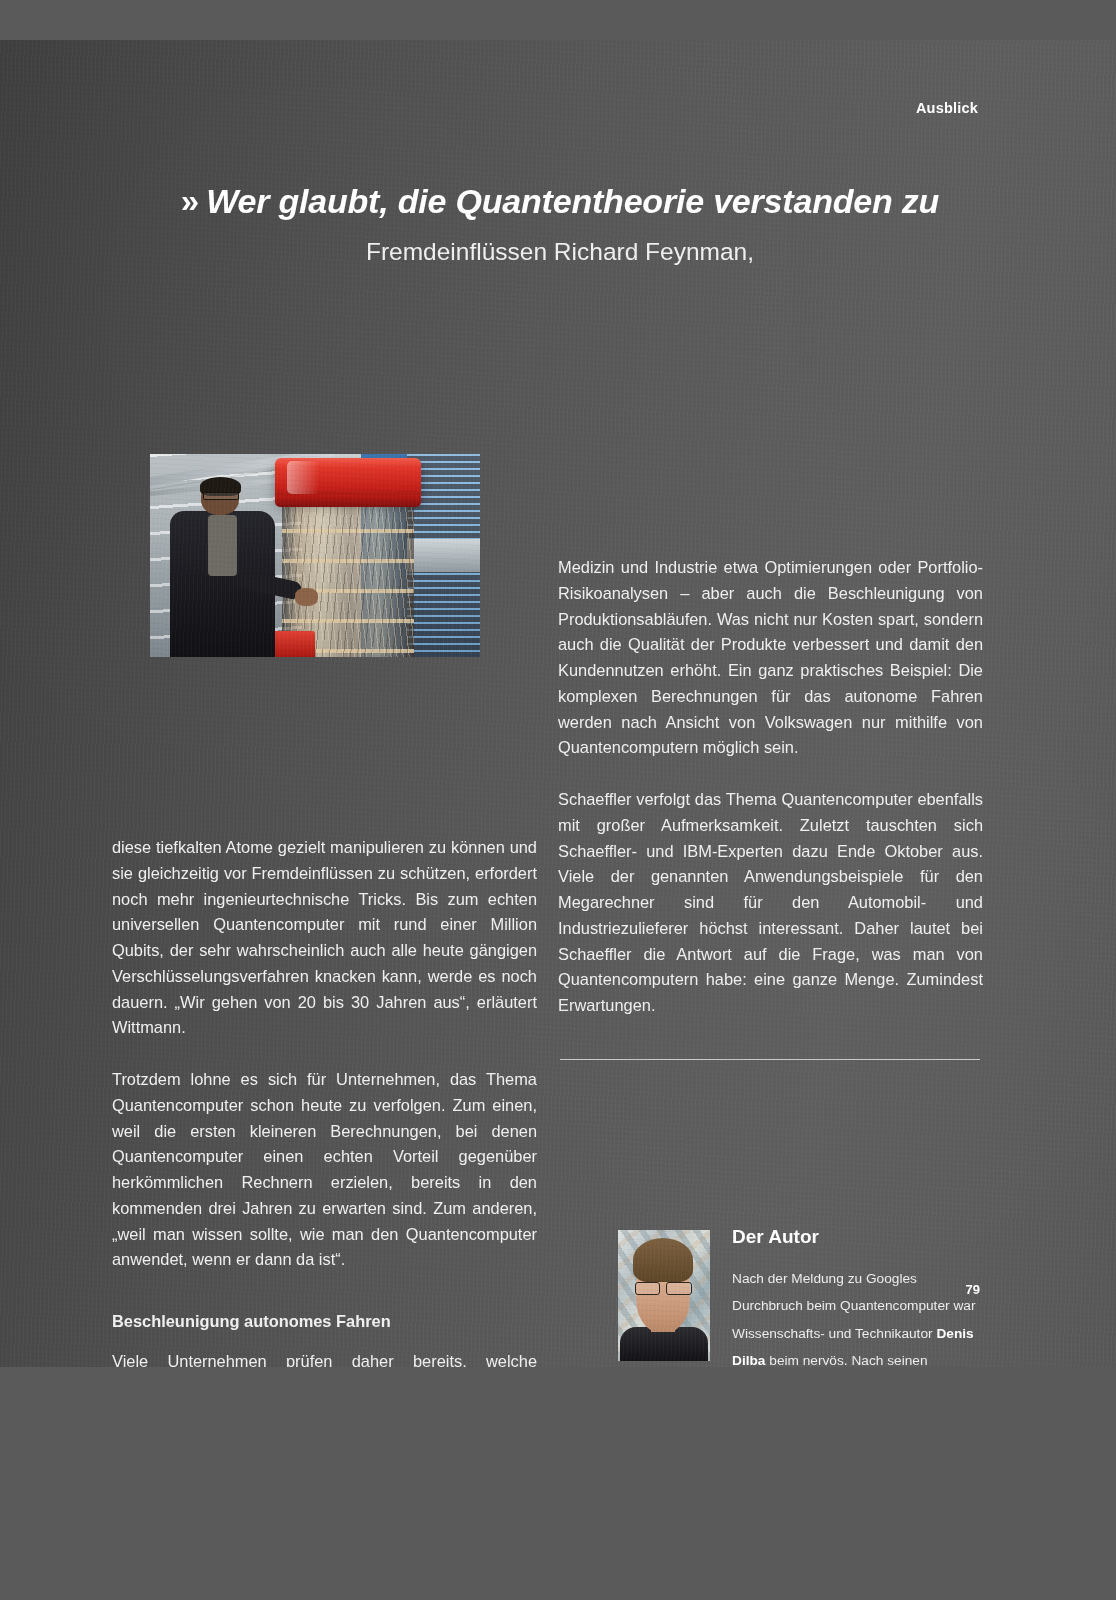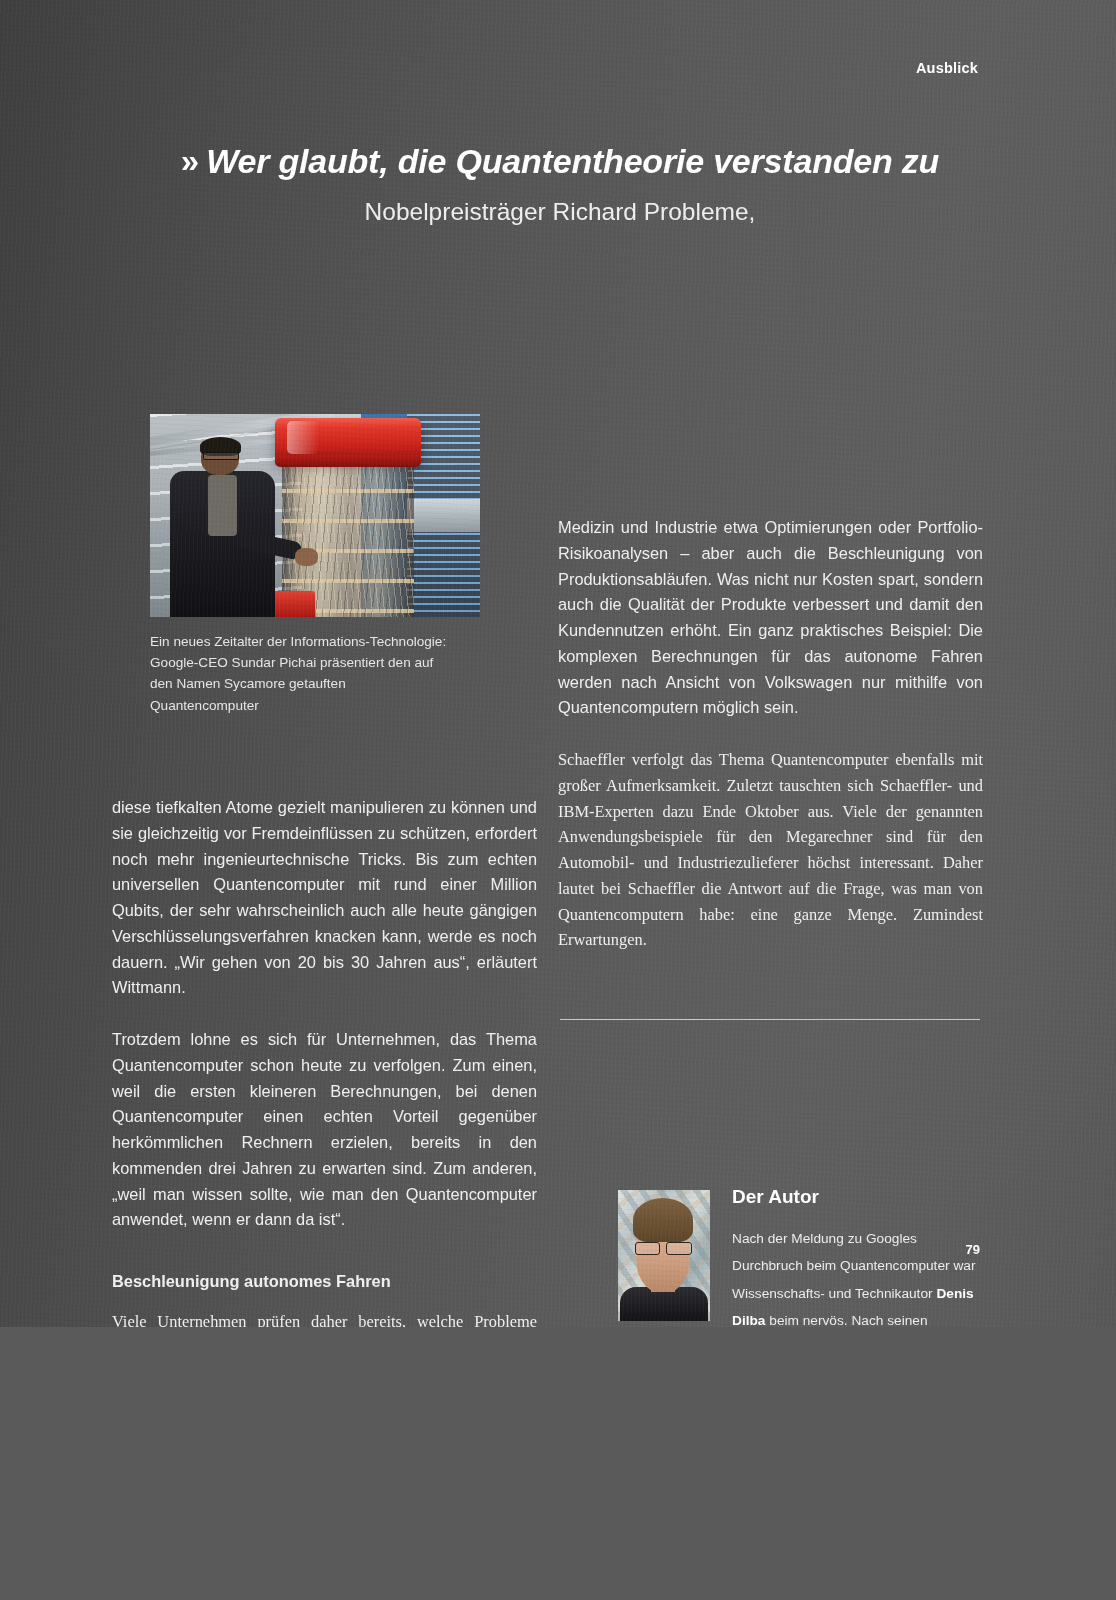--- a/index.html
+++ b/index.html
@@ -25,20 +25,21 @@
       linear-gradient(100deg,
         #3e3e3e 0%,
         #474747 14%,
         #4f4f4f 28%,
         #565656 44%,
         #5b5b5b 60%,
         #5e5e5e 74%,
         #5c5c5c 88%,
         #585858 100%);
     overflow: hidden;
+    margin-top: 40px;
   }
   
   .page::after {
     content: "";
     position: absolute;
     inset: 0;
     pointer-events: none;
     opacity: .055;
     background-image:
       repeating-linear-gradient(92deg, rgba(255,255,255,.55) 0 1px, rgba(0,0,0,0) 1px 4px),
@@ -277,21 +278,21 @@
 
   .col p {
     margin: 0 0 26px 0;
     font-size: 16.4px;
     line-height: 1.57;
     color: #f0f0f0;
     text-align: justify;
     text-justify: inter-word;
     hyphens: manual;
   }
-  .col p:last-child { margin-bottom: 0; font-family: Liberation Serif, serif; }
+  .col p:last-child { margin-bottom: 0; }
 
   .subhead {
     margin: 36px 0 14px 0 !important;
     font-size: 18.5px;
     font-weight: 700;
     line-height: 1.3;
     color: #ffffff;
     text-align: left !important;
   }
 
@@ -399,21 +400,21 @@
 <div class="page">
 
   <div class="running-head">Ausblick</div>
 
   <div class="quote-block">
     <h1 class="quote-headline">
       <span class="quote-mark">»</span><span>Wer glaubt, die Quantentheorie verstanden zu</span>
       <br>
     </h1>
     <p class="quote-attrib">
-      <span>Nobelpreisträger Richard Probleme,</span>
+      <span>Fremdeinflüssen Richard Feynman,</span>
       <br>
     </p>
   </div>
 
   <figure class="photo-figure">
     <div class="photo-frame" aria-label="Google-CEO Sundar Pichai neben dem Quantencomputer Sycamore">
       <div class="sc-wall"></div>
       <div class="sc-wall-lines"></div>
       <div class="sc-beam"></div>
       <div class="sc-beam2"></div>
@@ -431,21 +432,20 @@
       </div>
       <div class="sc-bucket"></div>
       <div class="sc-person-body"></div>
       <div class="sc-person-shirt"></div>
       <div class="sc-person-head"></div>
       <div class="sc-person-hair"></div>
       <div class="sc-person-glasses"></div>
       <div class="sc-person-arm"></div>
       <div class="sc-person-hand"></div>
     </div>
-    <figcaption class="photo-caption">Ein neues Zeitalter der Informations-Technologie: Google-CEO Sundar Pichai präsentiert den auf den Namen Sycamore getauften Quantencomputer</figcaption>
   </figure>
 
   <div class="col col-left">
     <p>diese tiefkalten Atome gezielt manipulieren zu können und sie gleichzeitig vor Fremdeinflüssen zu schützen, erfordert noch mehr ingenieurtechnische Tricks. Bis zum echten universellen Quantencomputer mit rund einer Million Qubits, der sehr wahrscheinlich auch alle heute gängigen Verschlüsselungsverfahren knacken kann, werde es noch dauern. „Wir gehen von 20 bis 30 Jahren aus“, erläutert Wittmann.</p>
     <p>Trotzdem lohne es sich für Unternehmen, das Thema Quantencomputer schon heute zu verfolgen. Zum einen, weil die ersten kleineren Berechnungen, bei denen Quantencomputer einen echten Vorteil gegenüber herkömmlichen Rechnern erzielen, bereits in den kommenden drei Jahren zu erwarten sind. Zum anderen, „weil man wissen sollte, wie man den Quantencomputer anwendet, wenn er dann da ist“.</p>
     <p class="subhead">Beschleunigung autonomes Fahren</p>
     <p>Viele Unternehmen prüfen daher bereits, welche Probleme sinnvoll auf einem Quantencomputer gerechnet werden können. Darunter fallen neben Berechnungen von chemischen Verbindungen in</p>
   </div>
 
   <div class="col col-right">

